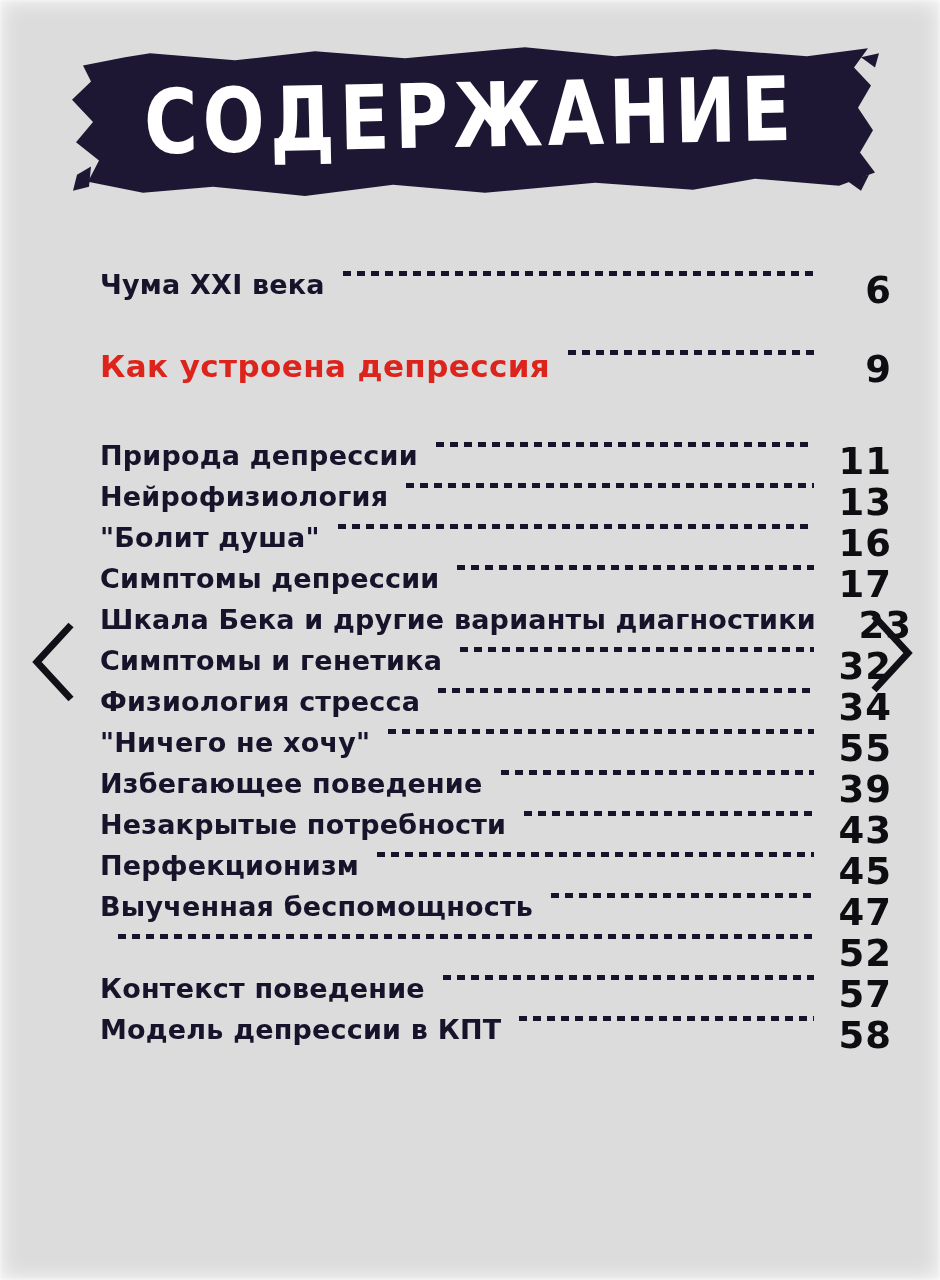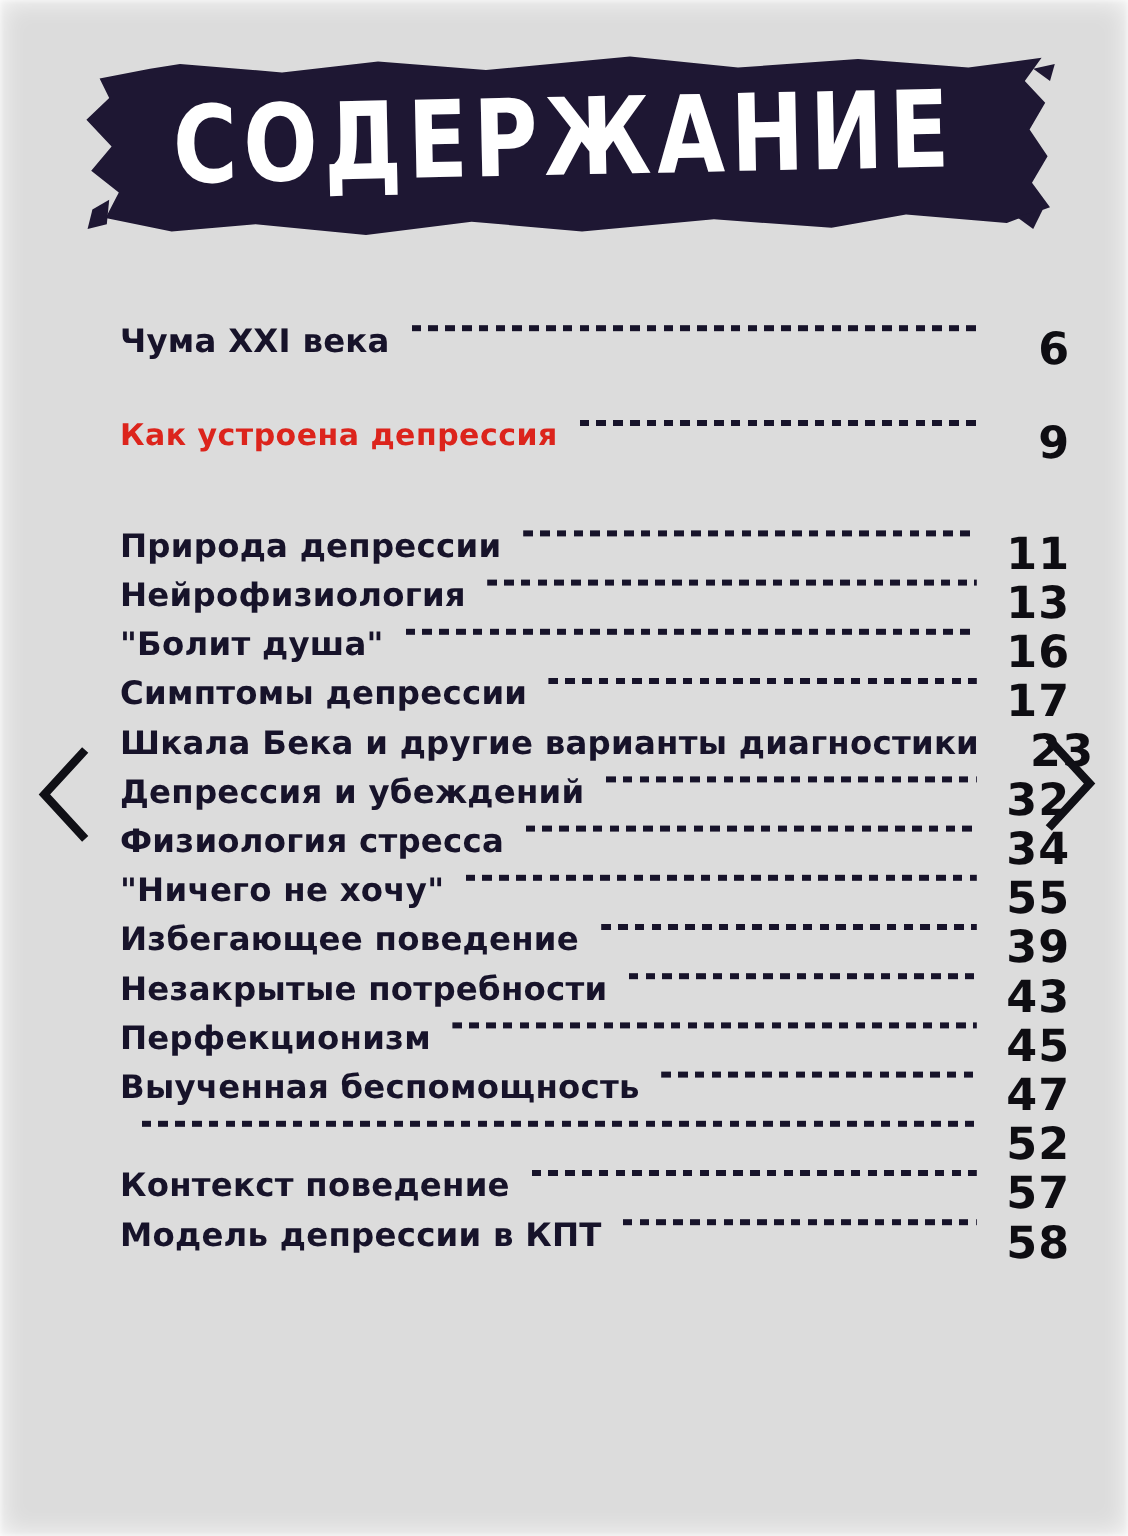--- a/index.html
+++ b/index.html
@@ -52,21 +52,21 @@
     flex:1;height:5px;margin:2px 16px 0 18px;
     background:repeating-linear-gradient(90deg,var(--ink) 0 8px,transparent 8px 14px);
   }
   .row .num{
     min-width:62px;text-align:right;
     font-size:37px;font-weight:800;
     color:var(--num-ink);
     letter-spacing:1px;
   }
   .row.section{height:48px;margin:38px 0 44px;}
-  .row.section .label{color:var(--accent);font-size:25px;letter-spacing:.4px;}
+  .row.section .label{color:var(--accent);font-size:31px;letter-spacing:.4px;}
   .row.section + .row{margin-top:0;}
   
   .nav{
     position:absolute;
     background:none;border:none;padding:0;margin:0;cursor:pointer;
     width:46px;height:84px;
   }
   .nav svg{display:block;width:100%;height:100%;}
   .nav.prev{left:30px;top:620px;}
   .nav.next{left:869px;top:611px;}
@@ -120,21 +120,21 @@
         <span class="label">Симптомы депрессии</span>
         <span class="leader"></span>
         <span class="num">17</span>
       </div>
       <div class="row">
         <span class="label">Шкала Бека и другие варианты диагностики</span>
         <span class="leader"></span>
         <span class="num">23</span>
       </div>
       <div class="row">
-        <span class="label">Депрессия и убеждений</span>
+        <span class="label">Симптомы и генетика</span>
         <span class="leader"></span>
         <span class="num">32</span>
       </div>
       <div class="row">
         <span class="label">Физиология стресса</span>
         <span class="leader"></span>
         <span class="num">34</span>
       </div>
       <div class="row">
         <span class="label">"Ничего не хочу"</span>

